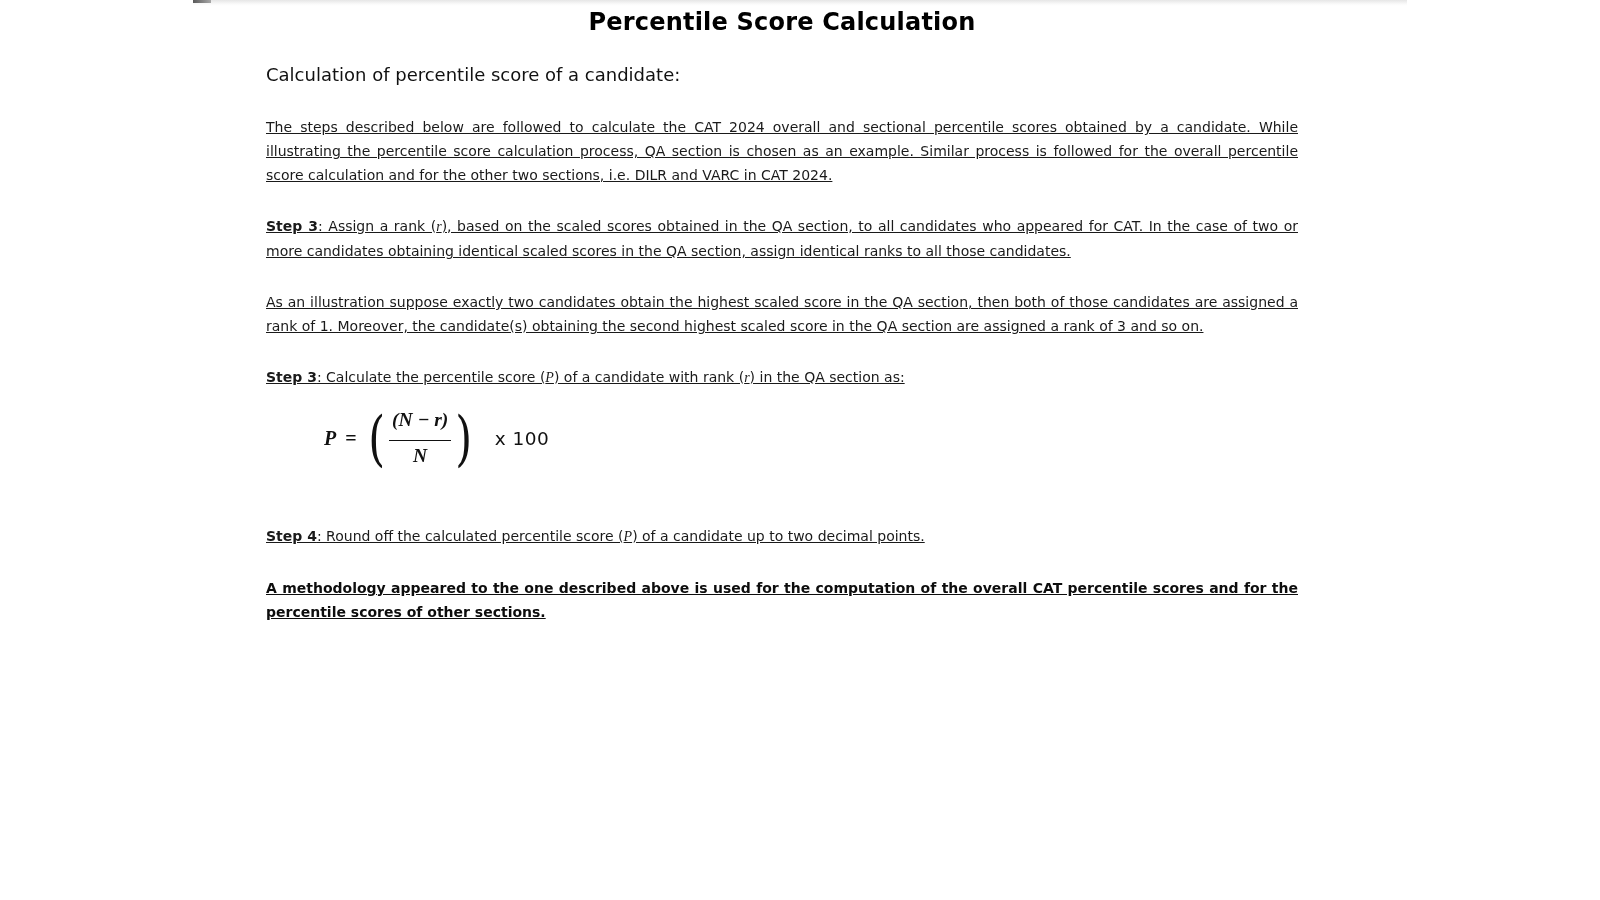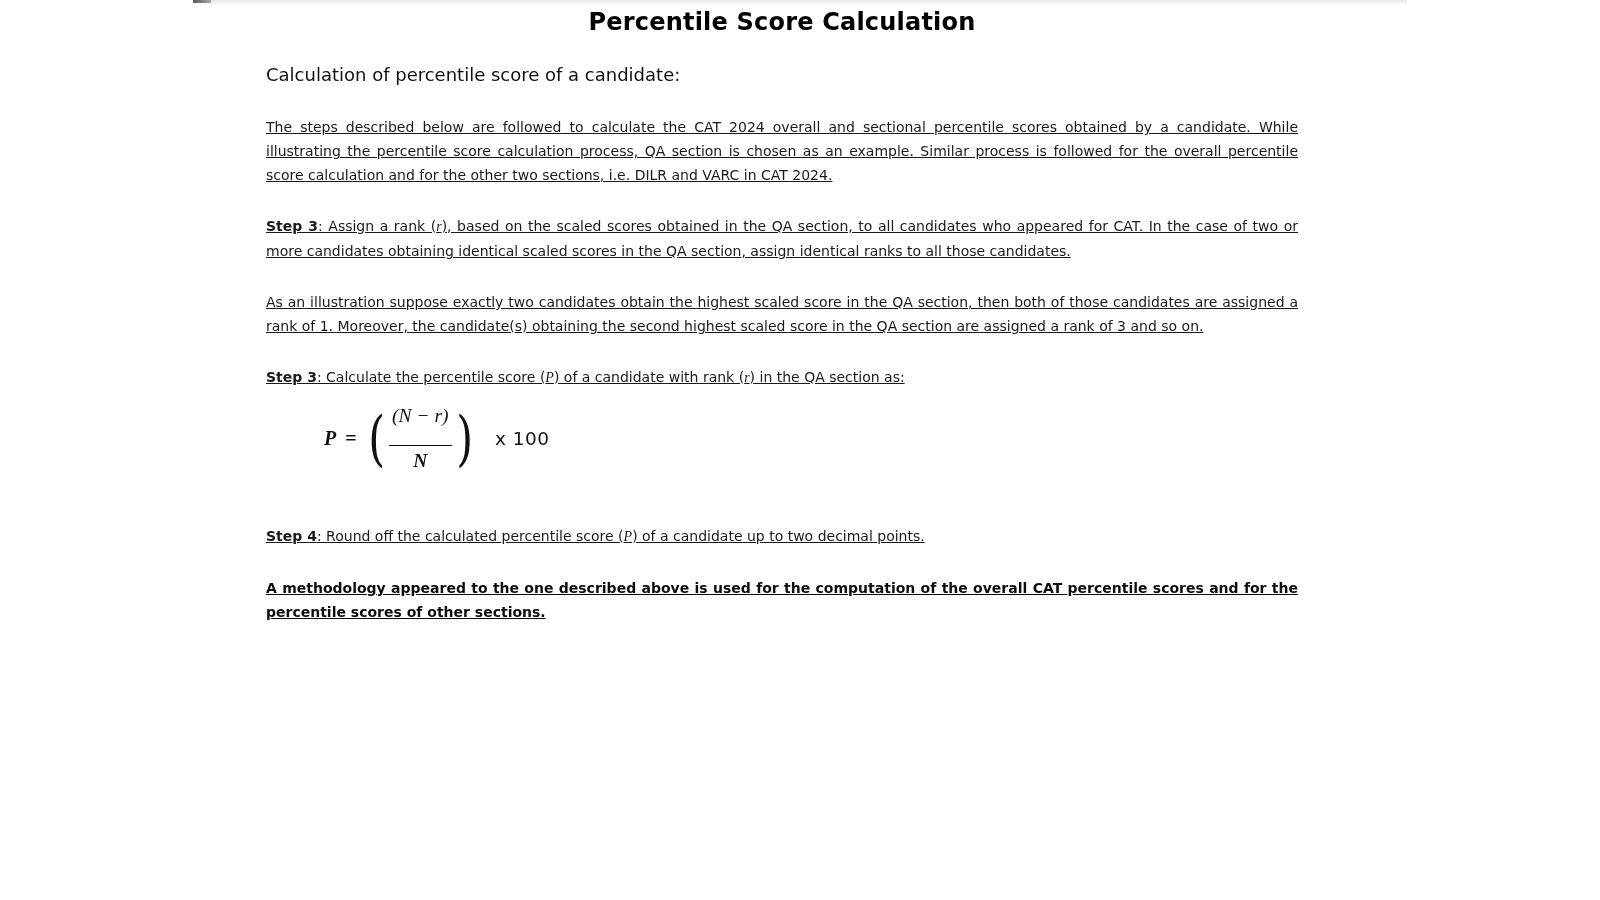--- a/index.html
+++ b/index.html
@@ -63,22 +63,22 @@
   .f-paren {
     font-family: "DejaVu Serif", serif; font-style: normal; font-weight: 400;
     font-size: 60px; line-height: 60px;
     transform: scaleX(0.72);
   }
   .f-frac {
     display: inline-flex; flex-direction: column; align-items: center;
     margin: 0 1px;
   }
   .f-num {
-    font-size: 19.5px; line-height: 24px; font-weight: 400;
-    padding: 0 3px 17px 3px;
+    font-size: 19.5px; line-height: 24px; font-weight: 700;
+    padding: 0 3px 8px 3px;
     border-bottom: 1.8px solid #111111;
   }
   .f-den { font-size: 19.5px; line-height: 24px; font-weight: 600; padding-top: 3px; }
   .f-mult {
     font-style: normal; font-weight: 500;
     font-family: "DejaVu Sans", sans-serif;
     font-size: 18.5px; margin-left: 19px; letter-spacing: 0.5px;
   }
 </style>
 </head>

